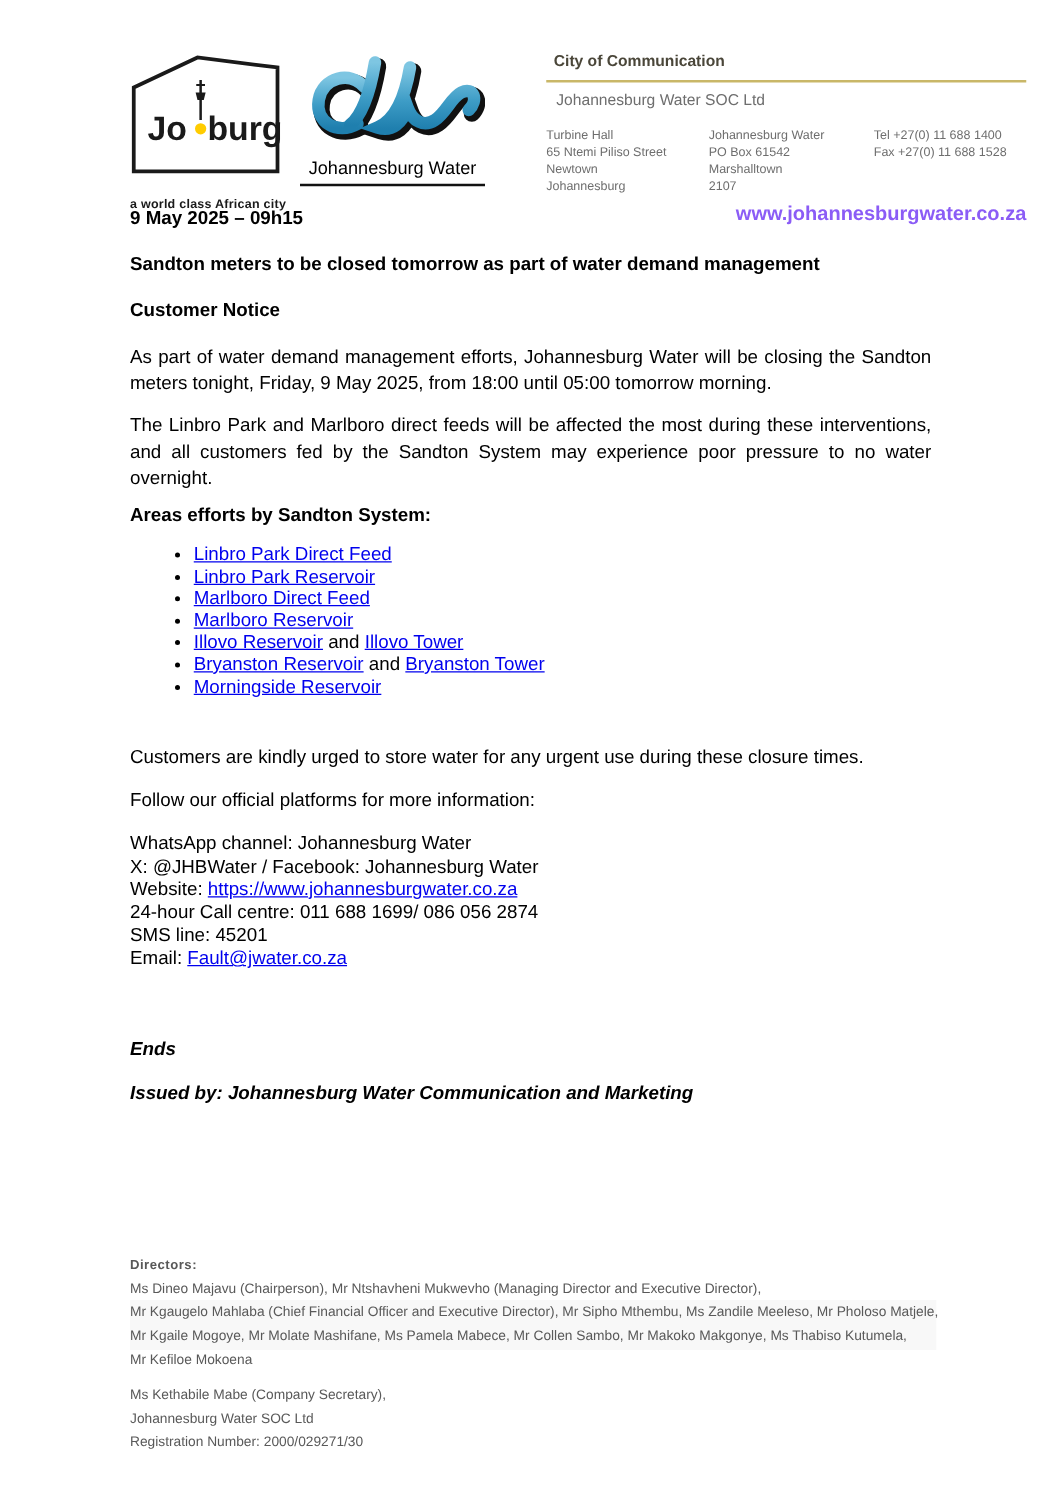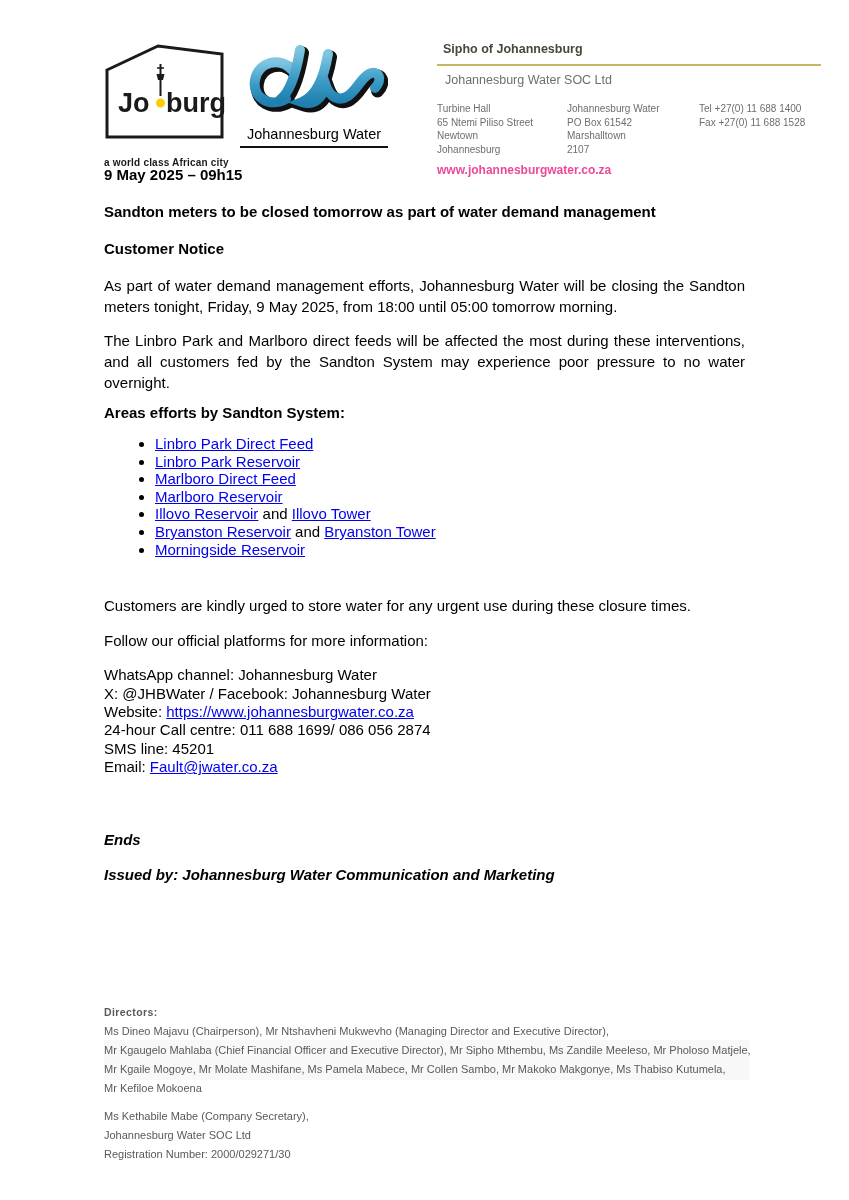--- a/index.html
+++ b/index.html
@@ -18,21 +18,21 @@
   .jw-label { margin-top:2px; font-size:14.5px; color:#000; text-align:center; padding-bottom:4px; border-bottom:2px solid #111; }
 
   .hdr-info { position:absolute; left:437px; top:42px; width:384px; }
   .coj { font-size:12.5px; font-weight:bold; color:#4a4639; padding-left:6px; }
   .gold-line { height:2px; background:#c9b768; margin:8px 0 7px 0; }
   .soc { font-size:12.5px; color:#6e6e6e; padding-left:8px; margin-bottom:15px; }
   .addr-cols { display:flex; font-size:10px; color:#6e6e6e; line-height:13.5px; }
   .addr-col1 { width:130px; }
   .addr-col2 { width:132px; }
   .addr-col3 { flex:1; }
-  .website { margin-top:7px; text-align:left; font-size:12px; font-weight:bold; color:#ec4899; }
+  .website { margin-top:7px; text-align:right; font-size:16px; font-weight:bold; color:#8b5cf6; }
 
   
   .main { position:absolute; left:104px; top:164px; width:641px; font-size:15px; line-height:21px; }
   .main p { margin:0 0 16px 0; }
   .b { font-weight:bold; }
   .just { text-align:justify; }
   .p-para1 { margin-bottom:13px !important; }
   .p-para2 { margin-bottom:9px !important; }
   .p-areas-heading { margin-bottom:12px !important; }
   .p-store { margin-bottom:14px !important; }
@@ -91,21 +91,21 @@
       <g fill="none" stroke="url(#jwg)" stroke-width="10" stroke-linecap="round">
         <path d="M52,30 C40,16 18,22 15,40 C12,58 30,68 46,59"></path>
         <path d="M60,10 C56,34 50,52 40,60"></path>
         <path d="M88,14 C84,38 76,56 62,62 C74,66 82,58 86,46 C90,57 99,62 108,56 C117,50 121,38 129,34 C139,29 143,40 135,48"></path>
       </g>
     </svg>
     <div class="jw-label">Johannesburg Water</div>
   </div>
 
   <div class="hdr-info">
-    <div class="coj">Sipho of Johannesburg</div>
+    <div class="coj">City of Communication</div>
     <div class="gold-line"></div>
     <div class="soc">Johannesburg Water SOC Ltd</div>
     <div class="addr-cols">
       <div class="addr-col1">
           <div>Turbine Hall</div>
           <div>65 Ntemi Piliso Street</div>
           <div>Newtown</div>
           <div>Johannesburg</div>
         </div>
       <div class="addr-col2">

